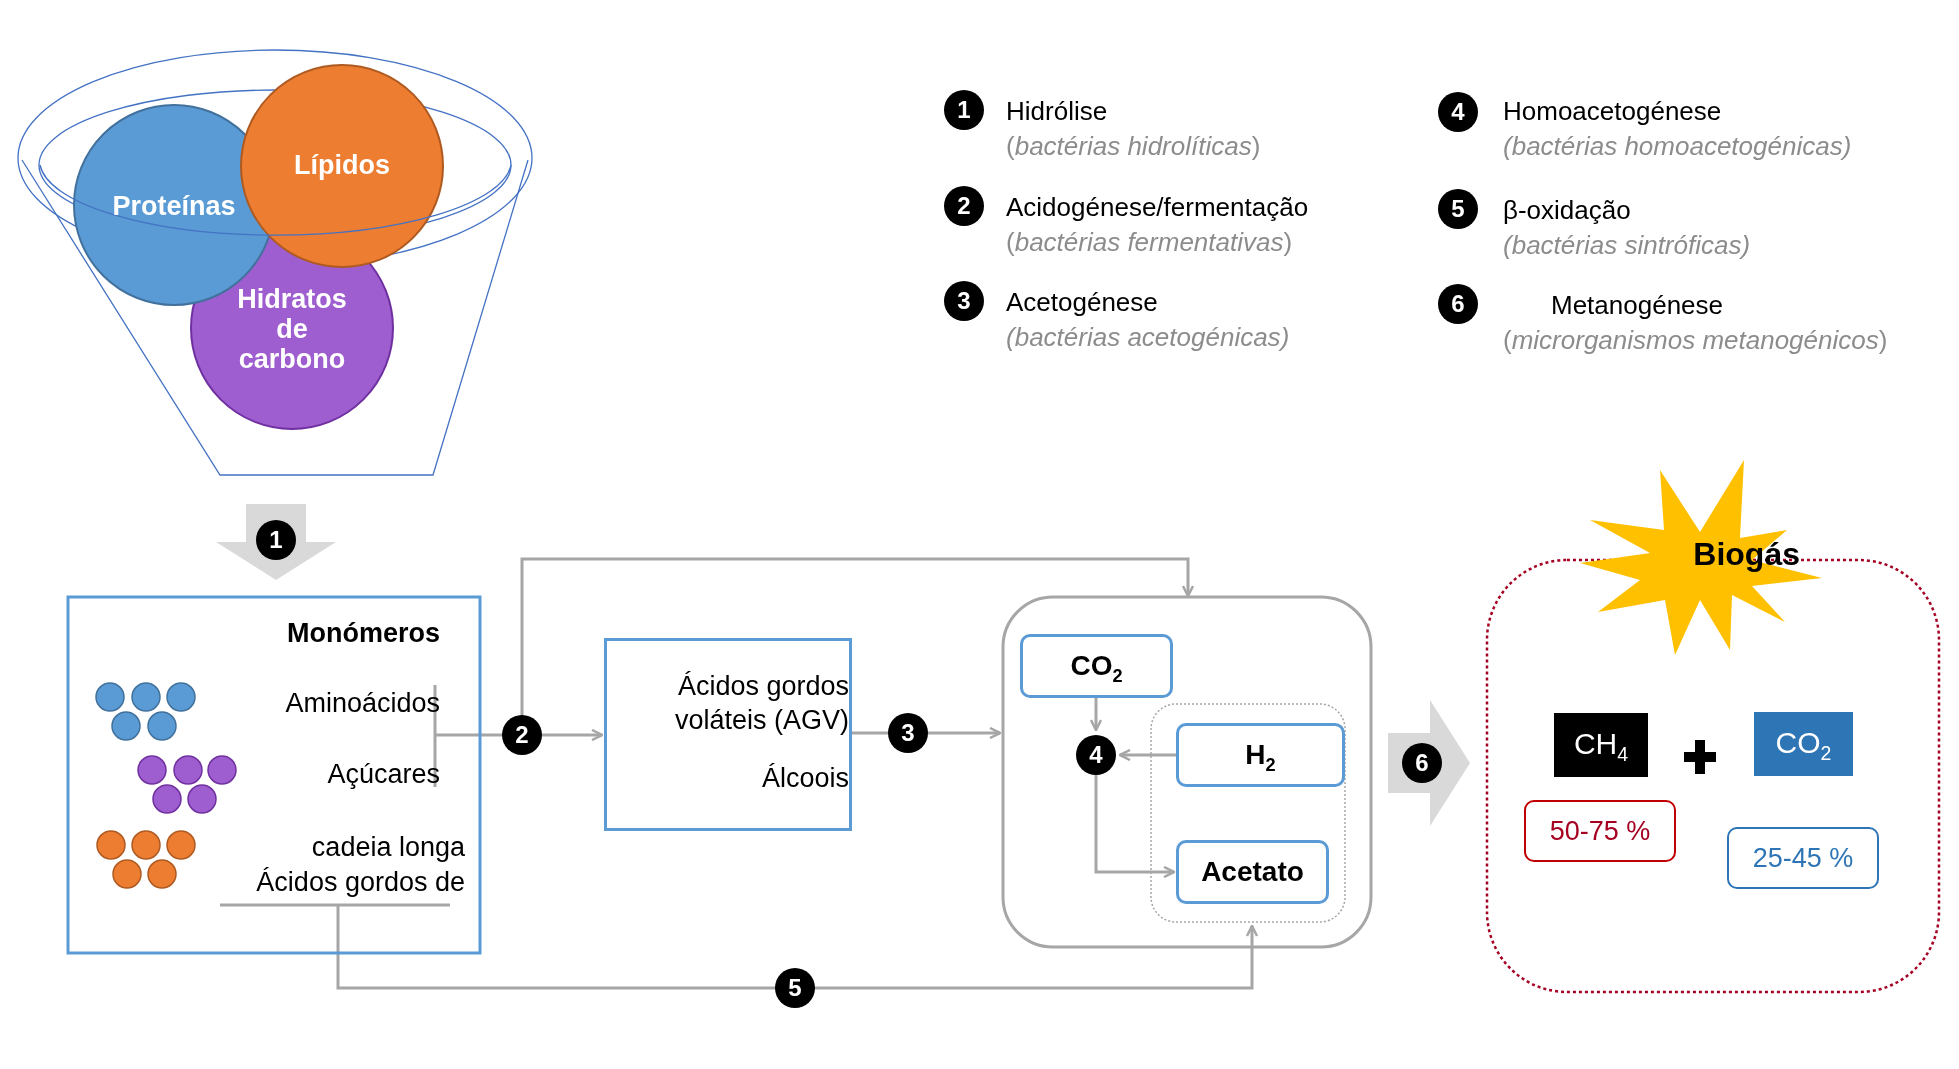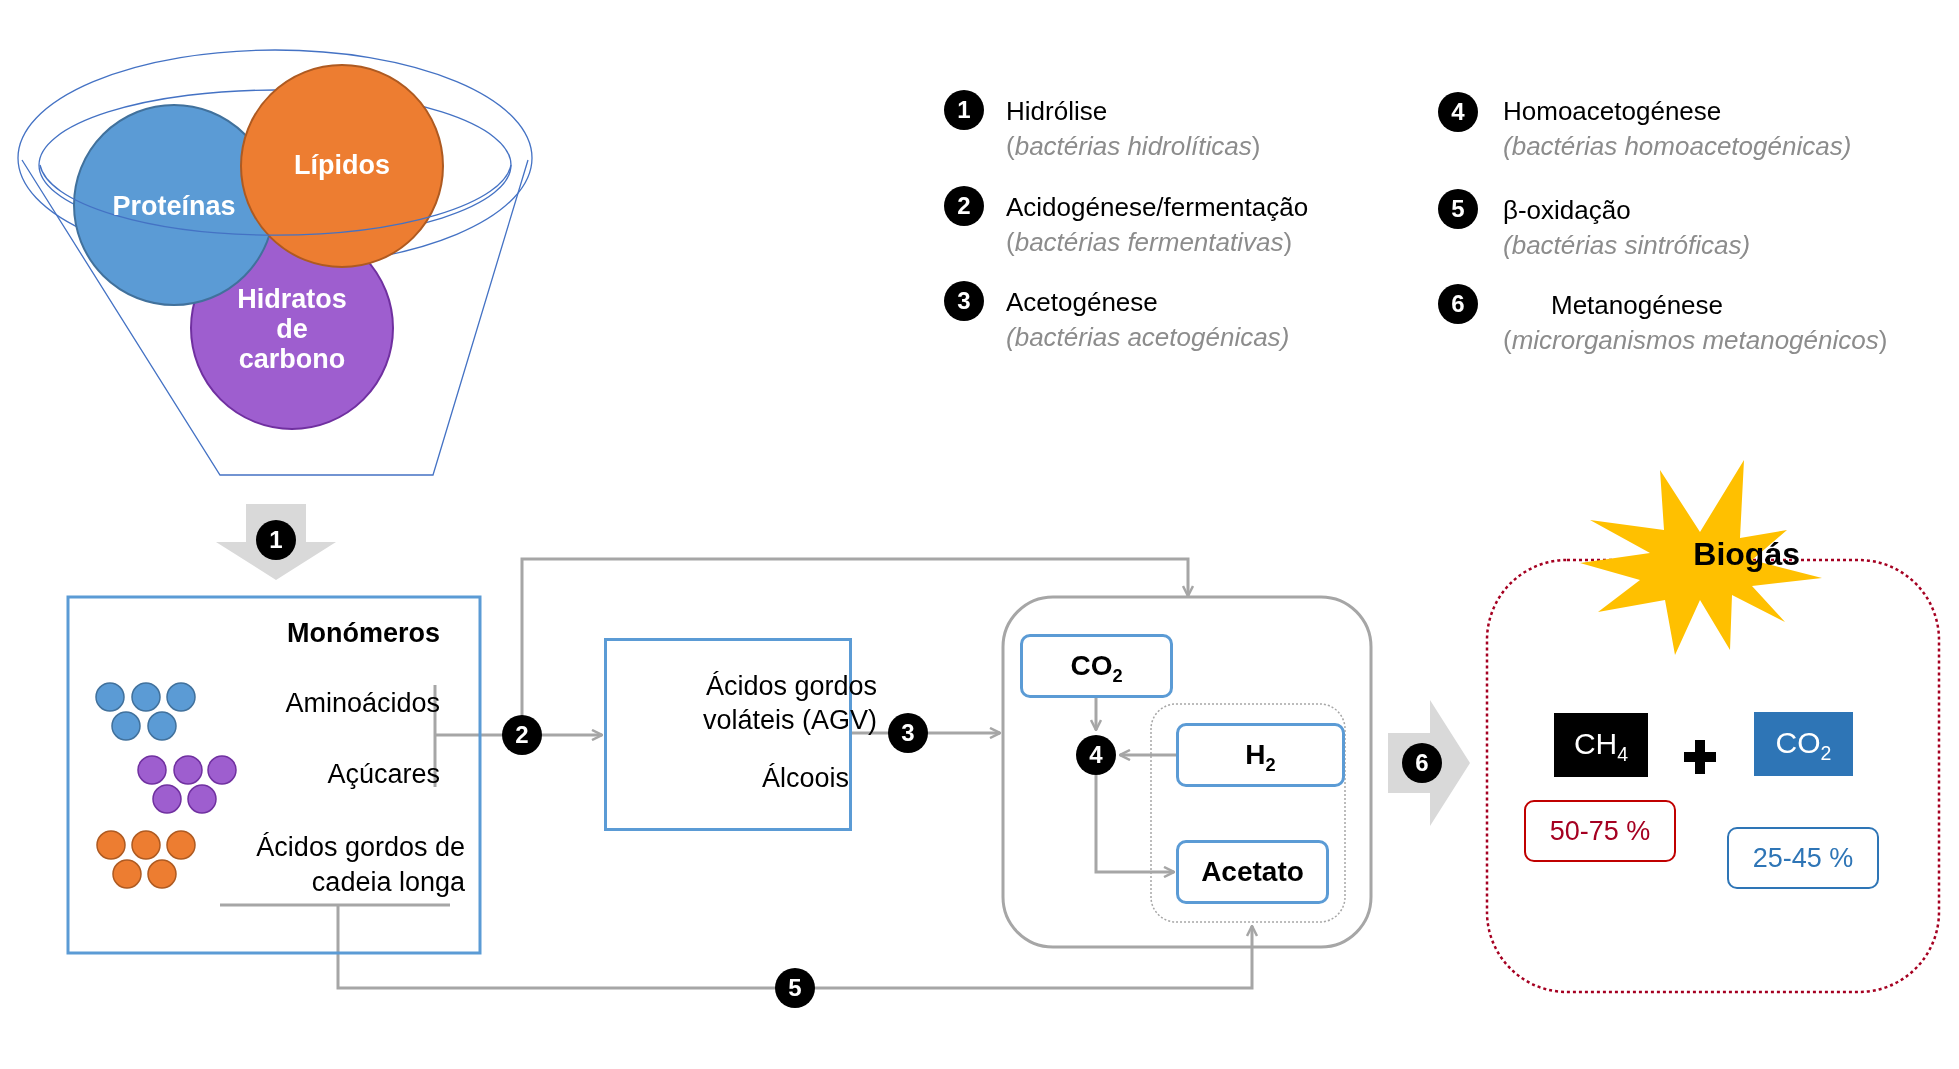--- a/index.html
+++ b/index.html
@@ -134,26 +134,26 @@
 <div class="badge" style="left:502px;top:715px;">2</div>
 <div class="badge" style="left:888px;top:713px;">3</div>
 <div class="badge" style="left:1076px;top:735px;">4</div>
 <div class="badge" style="left:775px;top:968px;">5</div>
 <div class="badge" style="left:1402px;top:743px;">6</div>
 
 <div class="txt" style="left:240px;top:618px;width:200px;font-weight:bold;">Monómeros</div>
 <div class="txt" style="left:240px;top:688px;width:200px;">Aminoácidos</div>
 <div class="txt" style="left:240px;top:759px;width:200px;">Açúcares</div>
 <div class="txt" style="left:215px;top:830px;width:250px;line-height:35px;">
+  <div>cadeia longa</div>
   <div>Ácidos gordos de</div>
-  <div>cadeia longa</div>
 </div>
 
 <div class="bluebox" style="left:604px;top:638px;width:248px;height:193px;">
-  <div class="txt" style="left:0;top:28px;width:242px;line-height:34px;padding-left:28px;">
+  <div class="txt" style="left:0;top:28px;width:242px;line-height:34px;">
     <div>Ácidos gordos</div>
     <div>voláteis (AGV)</div>
   </div>
   <div class="txt" style="left:0;top:122px;width:242px;">Álcoois</div>
 </div>
 
 <div class="rbox" style="left:1020px;top:634px;width:153px;height:64px;line-height:58px;">
   <span>CO</span><sub>2</sub>
 </div>
 <div class="rbox" style="left:1176px;top:723px;width:169px;height:64px;line-height:58px;">

